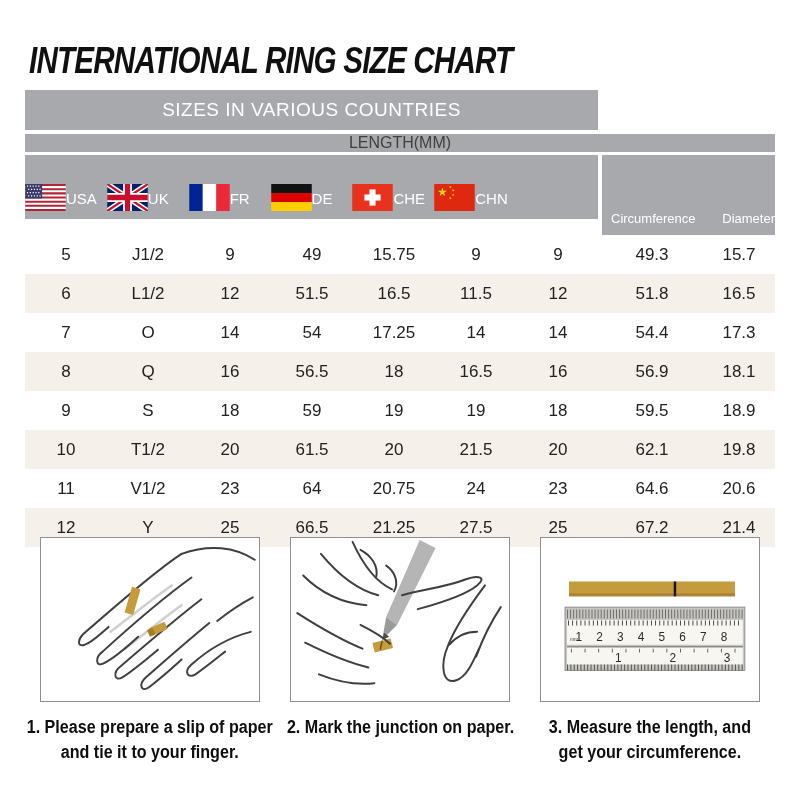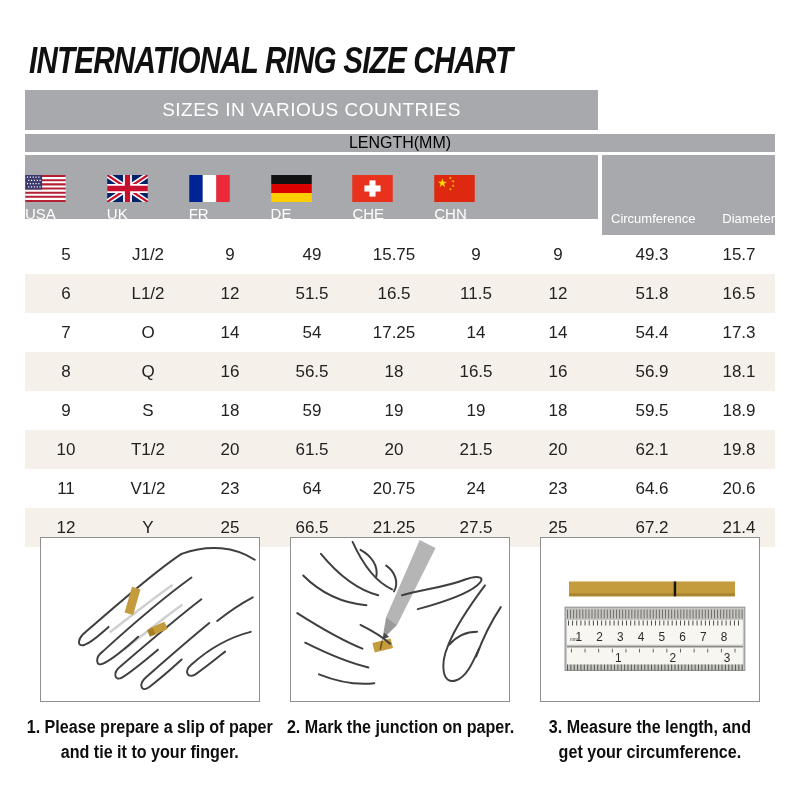--- a/index.html
+++ b/index.html
@@ -12,27 +12,27 @@
     letter-spacing:-1px; white-space:nowrap;
     transform:scaleX(0.80); transform-origin:left top;
   }
 
   .sizes-table{ position:absolute; left:25px; top:90px; width:750px; }
 
   .group-row{ display:flex; gap:4px; margin-bottom:3px;flex-direction:column; }
   .group-left{ width:573px; height:40px; background:#a8a9ad; color:#fff;
     display:flex; align-items:center; justify-content:center;
     font-size:19px; letter-spacing:.5px; }
-  .group-right{ flex:1; height:40px; background:#a8a9ad; color:#000000;
+  .group-right{ flex:1; height:40px; background:#a8a9ad; color:#404040;
     display:flex; align-items:center; justify-content:center; font-size:16px; }
 
   .flag-row{ display:flex; gap:4px; }
   .flags-left{ width:573px; height:64px; background:#a8a9ad;
     display:grid; grid-template-columns:repeat(7,1fr); }
-  .flag-cell{ display:flex; flex-direction:column; align-items:flex-start; padding-top:20px; }
+  .flag-cell{ display:flex; align-items:center; padding-top:20px; }
   .flag-cell svg{ width:41px; height:27px; display:block; }
   .flag-label{ color:#fff; font-size:15px; margin-top:3px; }
   .flags-right{ flex:1; height:80px; background:#a8a9ad; color:#fff; font-size:13px;
     display:flex; align-items:flex-end; justify-content:space-between;
     padding:0 0 9px 9px; }
 
   .data-rows .row{ display:grid;
     grid-template-columns:82px 82px 82px 82px 82px 82px 82px 106px 68px;
     height:39px; align-items:center; text-align:center;
     font-size:17px; color:#222; }

